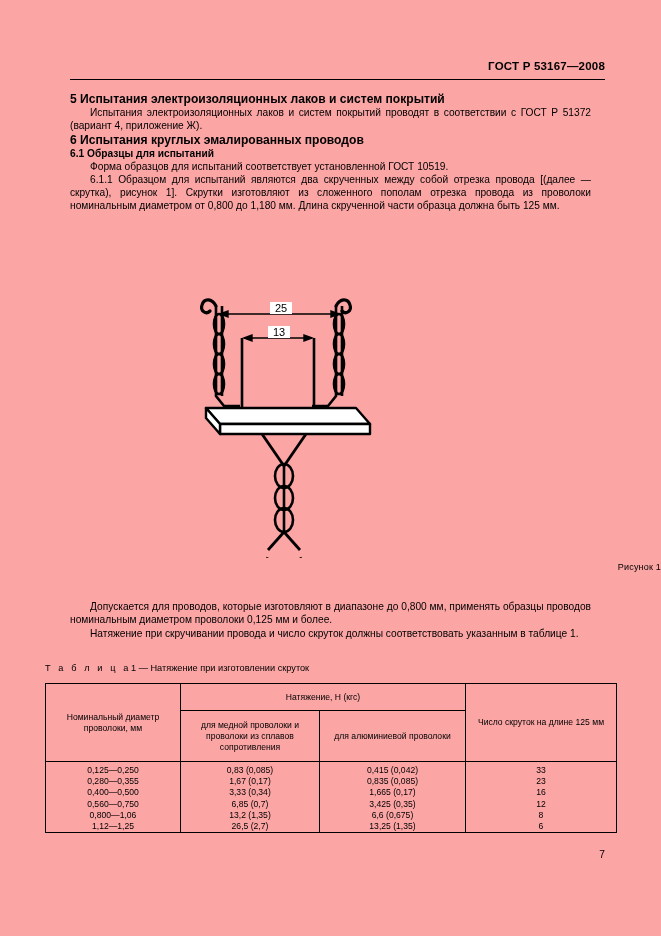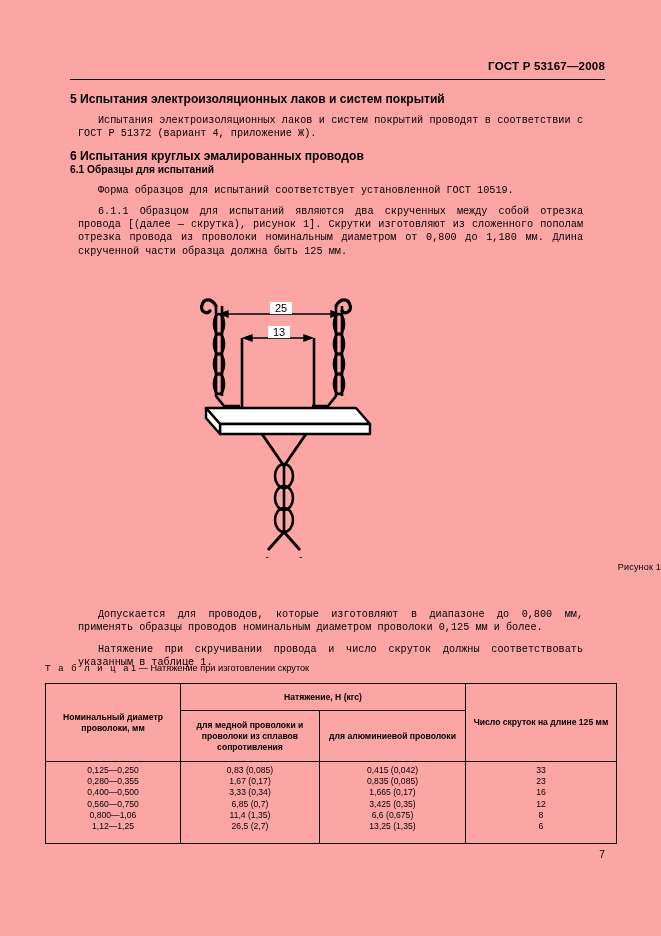--- a/index.html
+++ b/index.html
@@ -53,25 +53,24 @@
   h3.subsec {
     font-size: 10.2px;
     font-weight: bold;
     margin: 0;
     padding: 0;
     line-height: 13px;
   }
   p.para {
     font-size: 10.2px;
     line-height: 13.3px;
-    margin: 8px;
+    margin: 0;
     padding: 0;
     text-align: justify;
     text-justify: inter-word;
-    font-family: Liberation Mono, monospace;
   }
   p.indent { text-indent: 20px; }
   .gap-5 { margin-top: 5px; }
   .gap-13 { margin-top: 13px; }
   .gap-16 { margin-top: 16px; }
 
   
   .figure-wrap {
     position: absolute;
     top: 288px;
@@ -111,30 +110,29 @@
   }
   table.data th, table.data td {
     border: 0.9px solid #000;
     text-align: center;
     vertical-align: middle;
     padding: 2px 3px;
     font-weight: normal;
   }
   table.data th {
     line-height: 11px;
-    font-weight: bold;
   }
   table.data td {
     line-height: 11.2px;
     padding: 0 3px;
     border-top: none;
     border-bottom: none;
   }
   table.data tbody tr:first-child td { padding-top: 3px; }
-  table.data tbody tr:last-child td { padding-bottom: 11px; }
+  table.data tbody tr:last-child td { padding-bottom: 0; }
   table.data tbody { border-bottom: 1.4px solid #000; }
   .th-span { border-bottom: 0.9px solid #000; }
   .col-a { width: 135px; }
   .col-b { width: 139px; }
   .col-c { width: 146px; }
   .col-d { width: 151px; }
 
   
   .page-num {
     position: absolute;
@@ -289,21 +287,21 @@
           <td>16</td>
         </tr>
         <tr>
           <td>0,560—0,750</td>
           <td>6,85 (0,7)</td>
           <td>3,425 (0,35)</td>
           <td>12</td>
         </tr>
         <tr>
           <td>0,800—1,06</td>
-          <td>11,4 (1,35)</td>
+          <td>13,2 (1,35)</td>
           <td>6,6 (0,675)</td>
           <td>8</td>
         </tr>
         <tr>
           <td>1,12—1,25</td>
           <td>26,5 (2,7)</td>
           <td>13,25 (1,35)</td>
           <td>6</td>
         </tr>
       </tbody>

